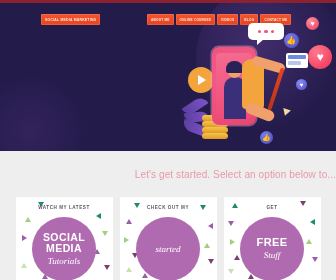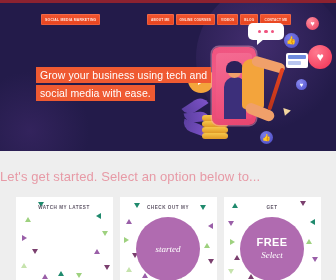--- a/index.html
+++ b/index.html
@@ -199,22 +199,22 @@
   .leaf.l1{ left:0; top:4px; transform:rotate(-34deg); }
   .leaf.l2{ left:2px; top:15px; transform:rotate(-6deg); }
   .leaf.l3{ left:0; top:26px; transform:rotate(20deg); }
 
   
   .lower{
     position:absolute; top:151px; left:0; width:336px; height:129px;
     background:#eeeeee;
   }
   .subhead{
-    position:absolute; top:18px; left:0; width:336px; text-align:left;
-    font-size:13px; color:#e79aa6; letter-spacing:.1px;
+    position:absolute; top:18px; left:0; width:336px; text-align:right;
+    font-size:10px; color:#e79aa6; letter-spacing:.1px;
   }
 
   
   .cards{
     position:absolute; top:197px; left:0; width:336px; height:83px;
     display:flex; justify-content:center; gap:7px;
   }
   .card{
     position:relative; width:97px; height:83px;
     background:#ffffff; overflow:hidden; cursor:pointer;
@@ -278,24 +278,20 @@
       </div>
       <div class="nav-btn">
         <span>BLOG</span>
       </div>
       <div class="nav-btn">
         <span>CONTACT ME</span>
       </div>
     </div>
   </div>
 
-  <div class="headline">
-    <span class="line">Grow your business using tech and</span><br>
-    <span class="line">social media with ease.</span>
-  </div>
 
   <div class="illo">
 
     <div class="plant">
       <div class="leaf l1"></div>
       <div class="leaf l2"></div>
       <div class="leaf l3"></div>
     </div>
 
     <div class="coins">
@@ -357,20 +353,25 @@
       <div class="tri up c-lgreen" style="left:5px;top:66px;"></div>
       <div class="tri lf c-teal" style="left:80px;top:16px;"></div>
       <div class="tri dn c-green" style="left:86px;top:34px;"></div>
       <div class="tri up c-purple" style="left:78px;top:52px;"></div>
       <div class="tri dn c-plum" style="left:88px;top:68px;"></div>
       <div class="tri up c-teal" style="left:42px;top:74px;"></div>
       <div class="tri dn c-green" style="left:60px;top:76px;"></div>
       <div class="tri up c-purple" style="left:26px;top:77px;"></div>
     </div>
     <div class="card-kicker">WATCH MY LATEST</div>
+    <div class="badge two-line">
+      <div class="b1">SOCIAL</div>
+      <div class="b1">MEDIA</div>
+      <div class="b2">Tutorials</div>
+    </div>
   </div>
 
   <div class="card">
     <div class="confetti">
       <div class="tri dn c-teal" style="left:14px;top:6px;"></div>
       <div class="tri up c-purple" style="left:6px;top:22px;"></div>
       <div class="tri rt c-green" style="left:4px;top:40px;"></div>
       <div class="tri dn c-plum" style="left:12px;top:56px;"></div>
       <div class="tri up c-lgreen" style="left:6px;top:70px;"></div>
       <div class="tri dn c-teal" style="left:80px;top:8px;"></div>
@@ -398,17 +399,17 @@
       <div class="tri lf c-teal" style="left:86px;top:22px;"></div>
       <div class="tri up c-green" style="left:82px;top:42px;"></div>
       <div class="tri dn c-purple" style="left:88px;top:60px;"></div>
       <div class="tri up c-teal" style="left:40px;top:76px;"></div>
       <div class="tri dn c-green" style="left:62px;top:74px;"></div>
       <div class="tri up c-plum" style="left:24px;top:77px;"></div>
     </div>
     <div class="card-kicker">GET</div>
     <div class="badge">
       <div class="b1">FREE</div>
-      <div class="b2">Select</div>
+      <div class="b2">Stuff</div>
     </div>
   </div>
 
 </div>
 
 </body></html>

